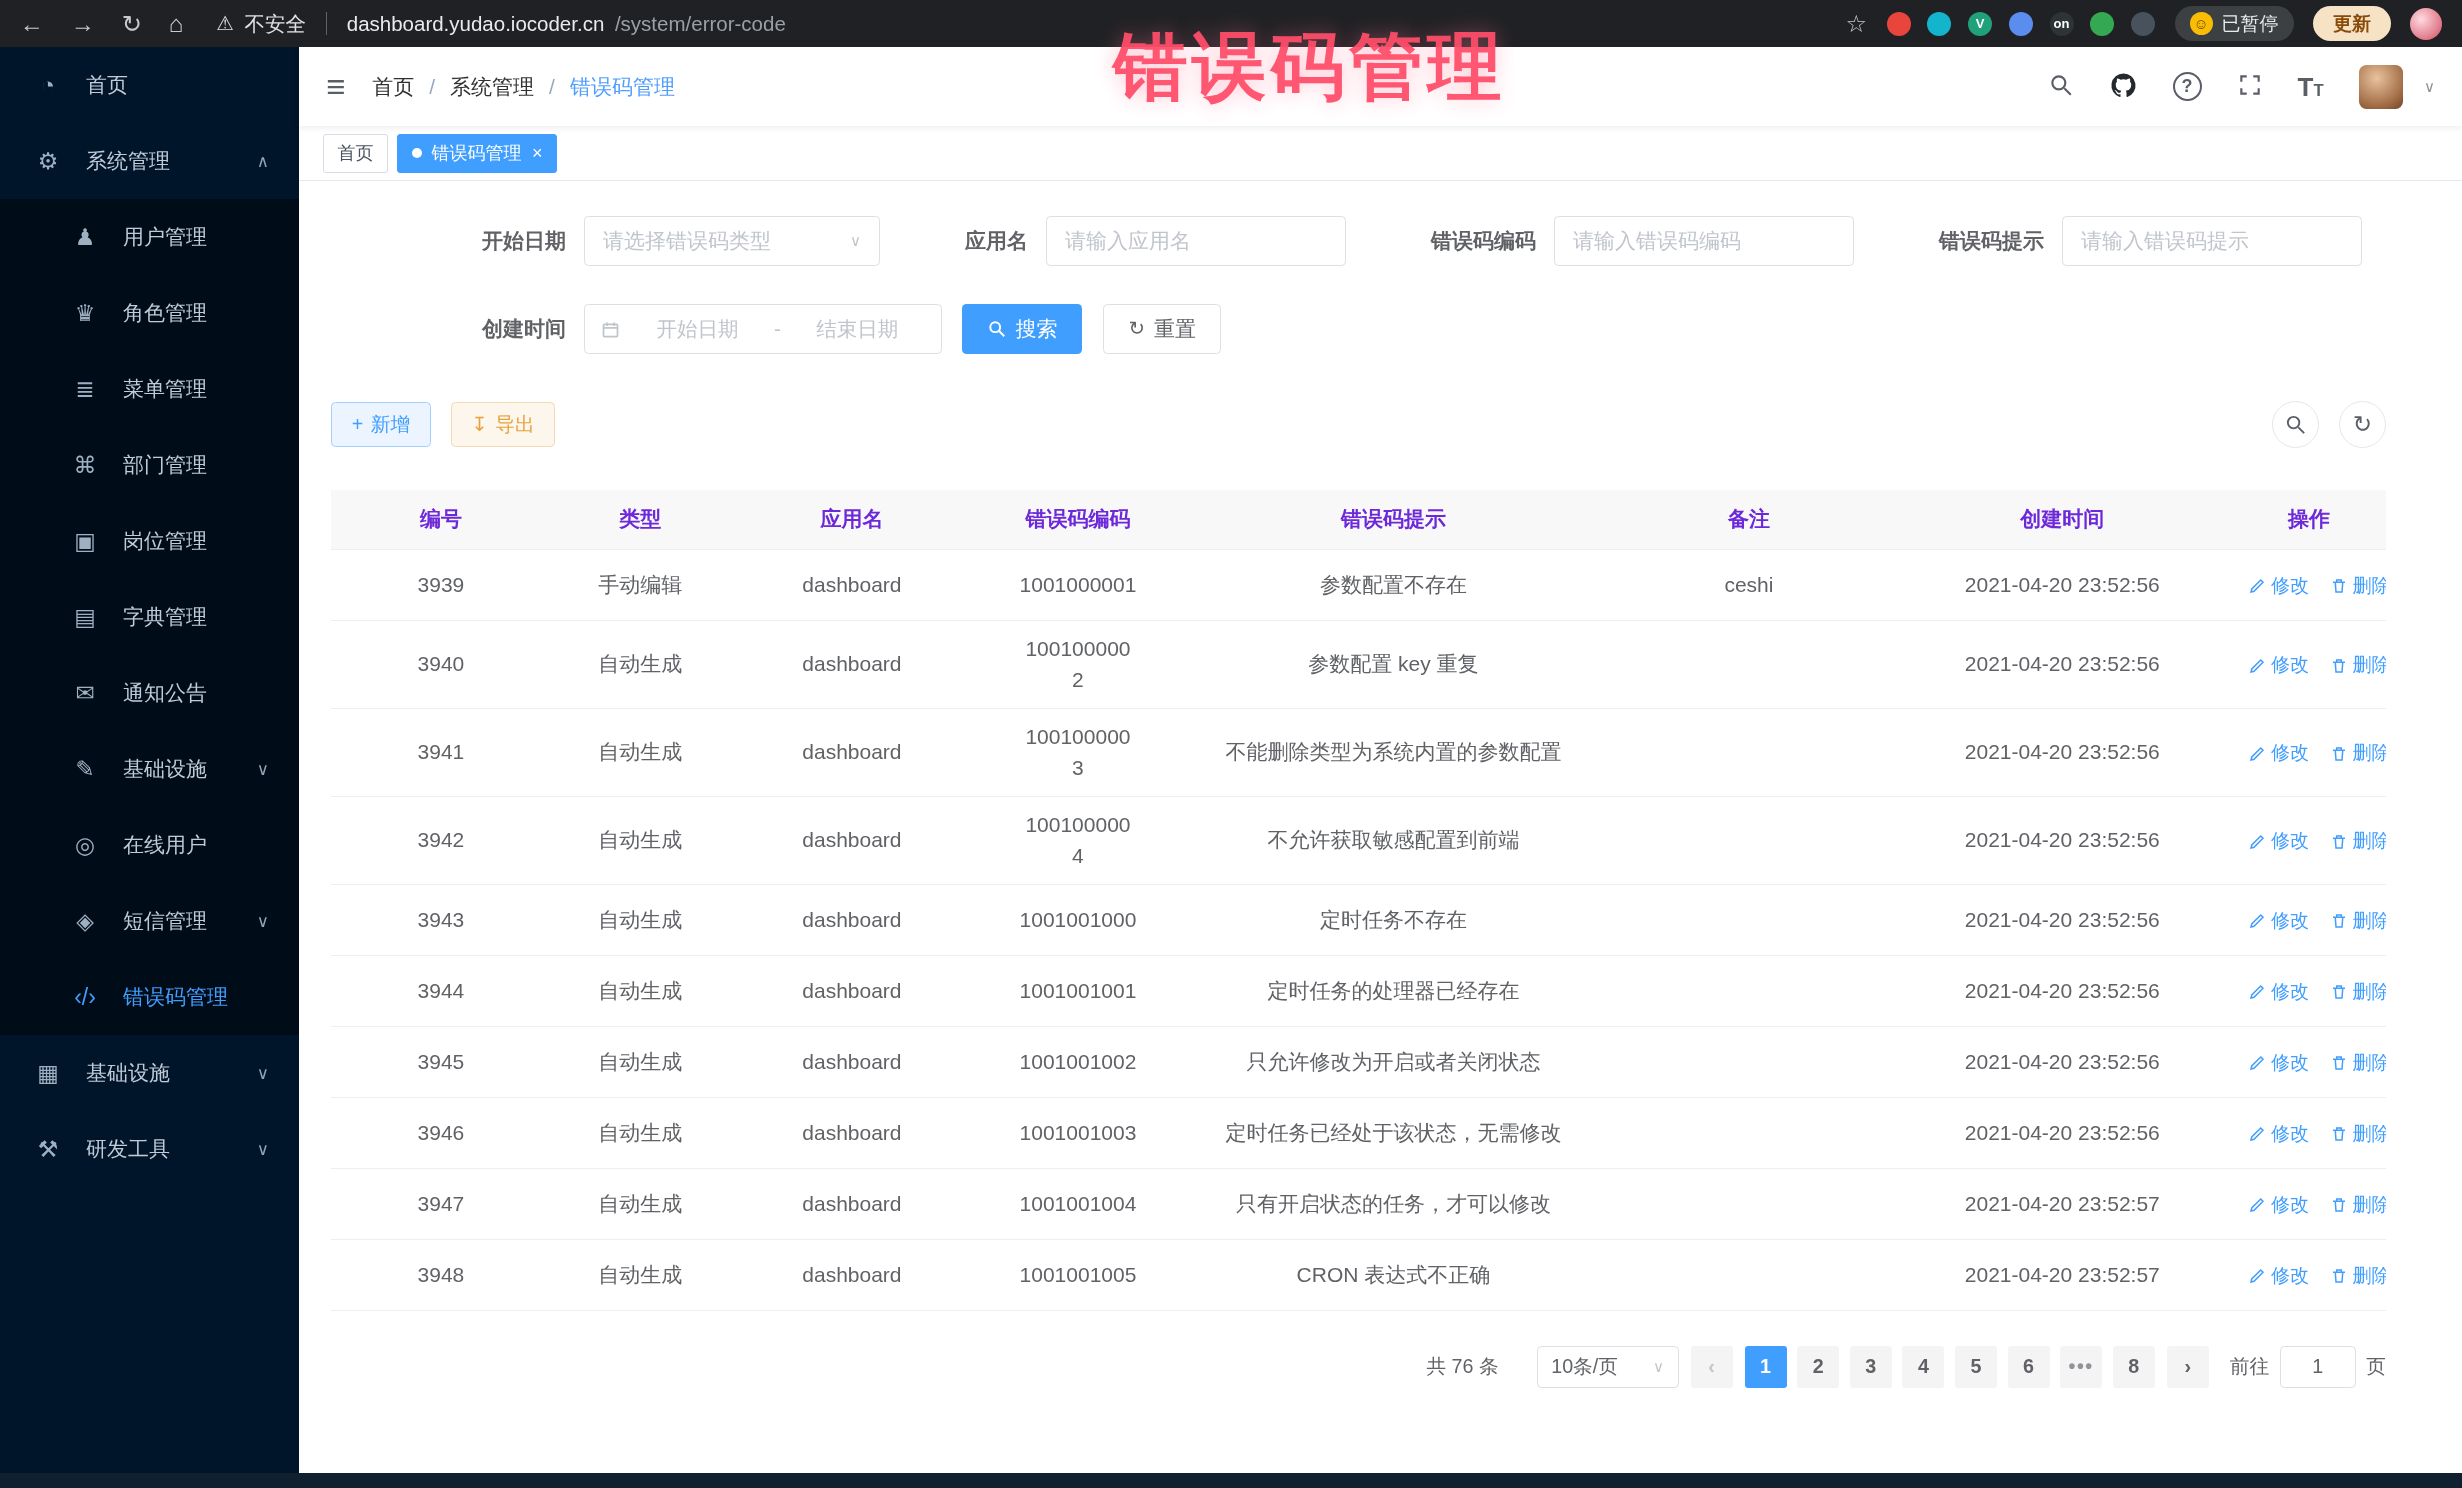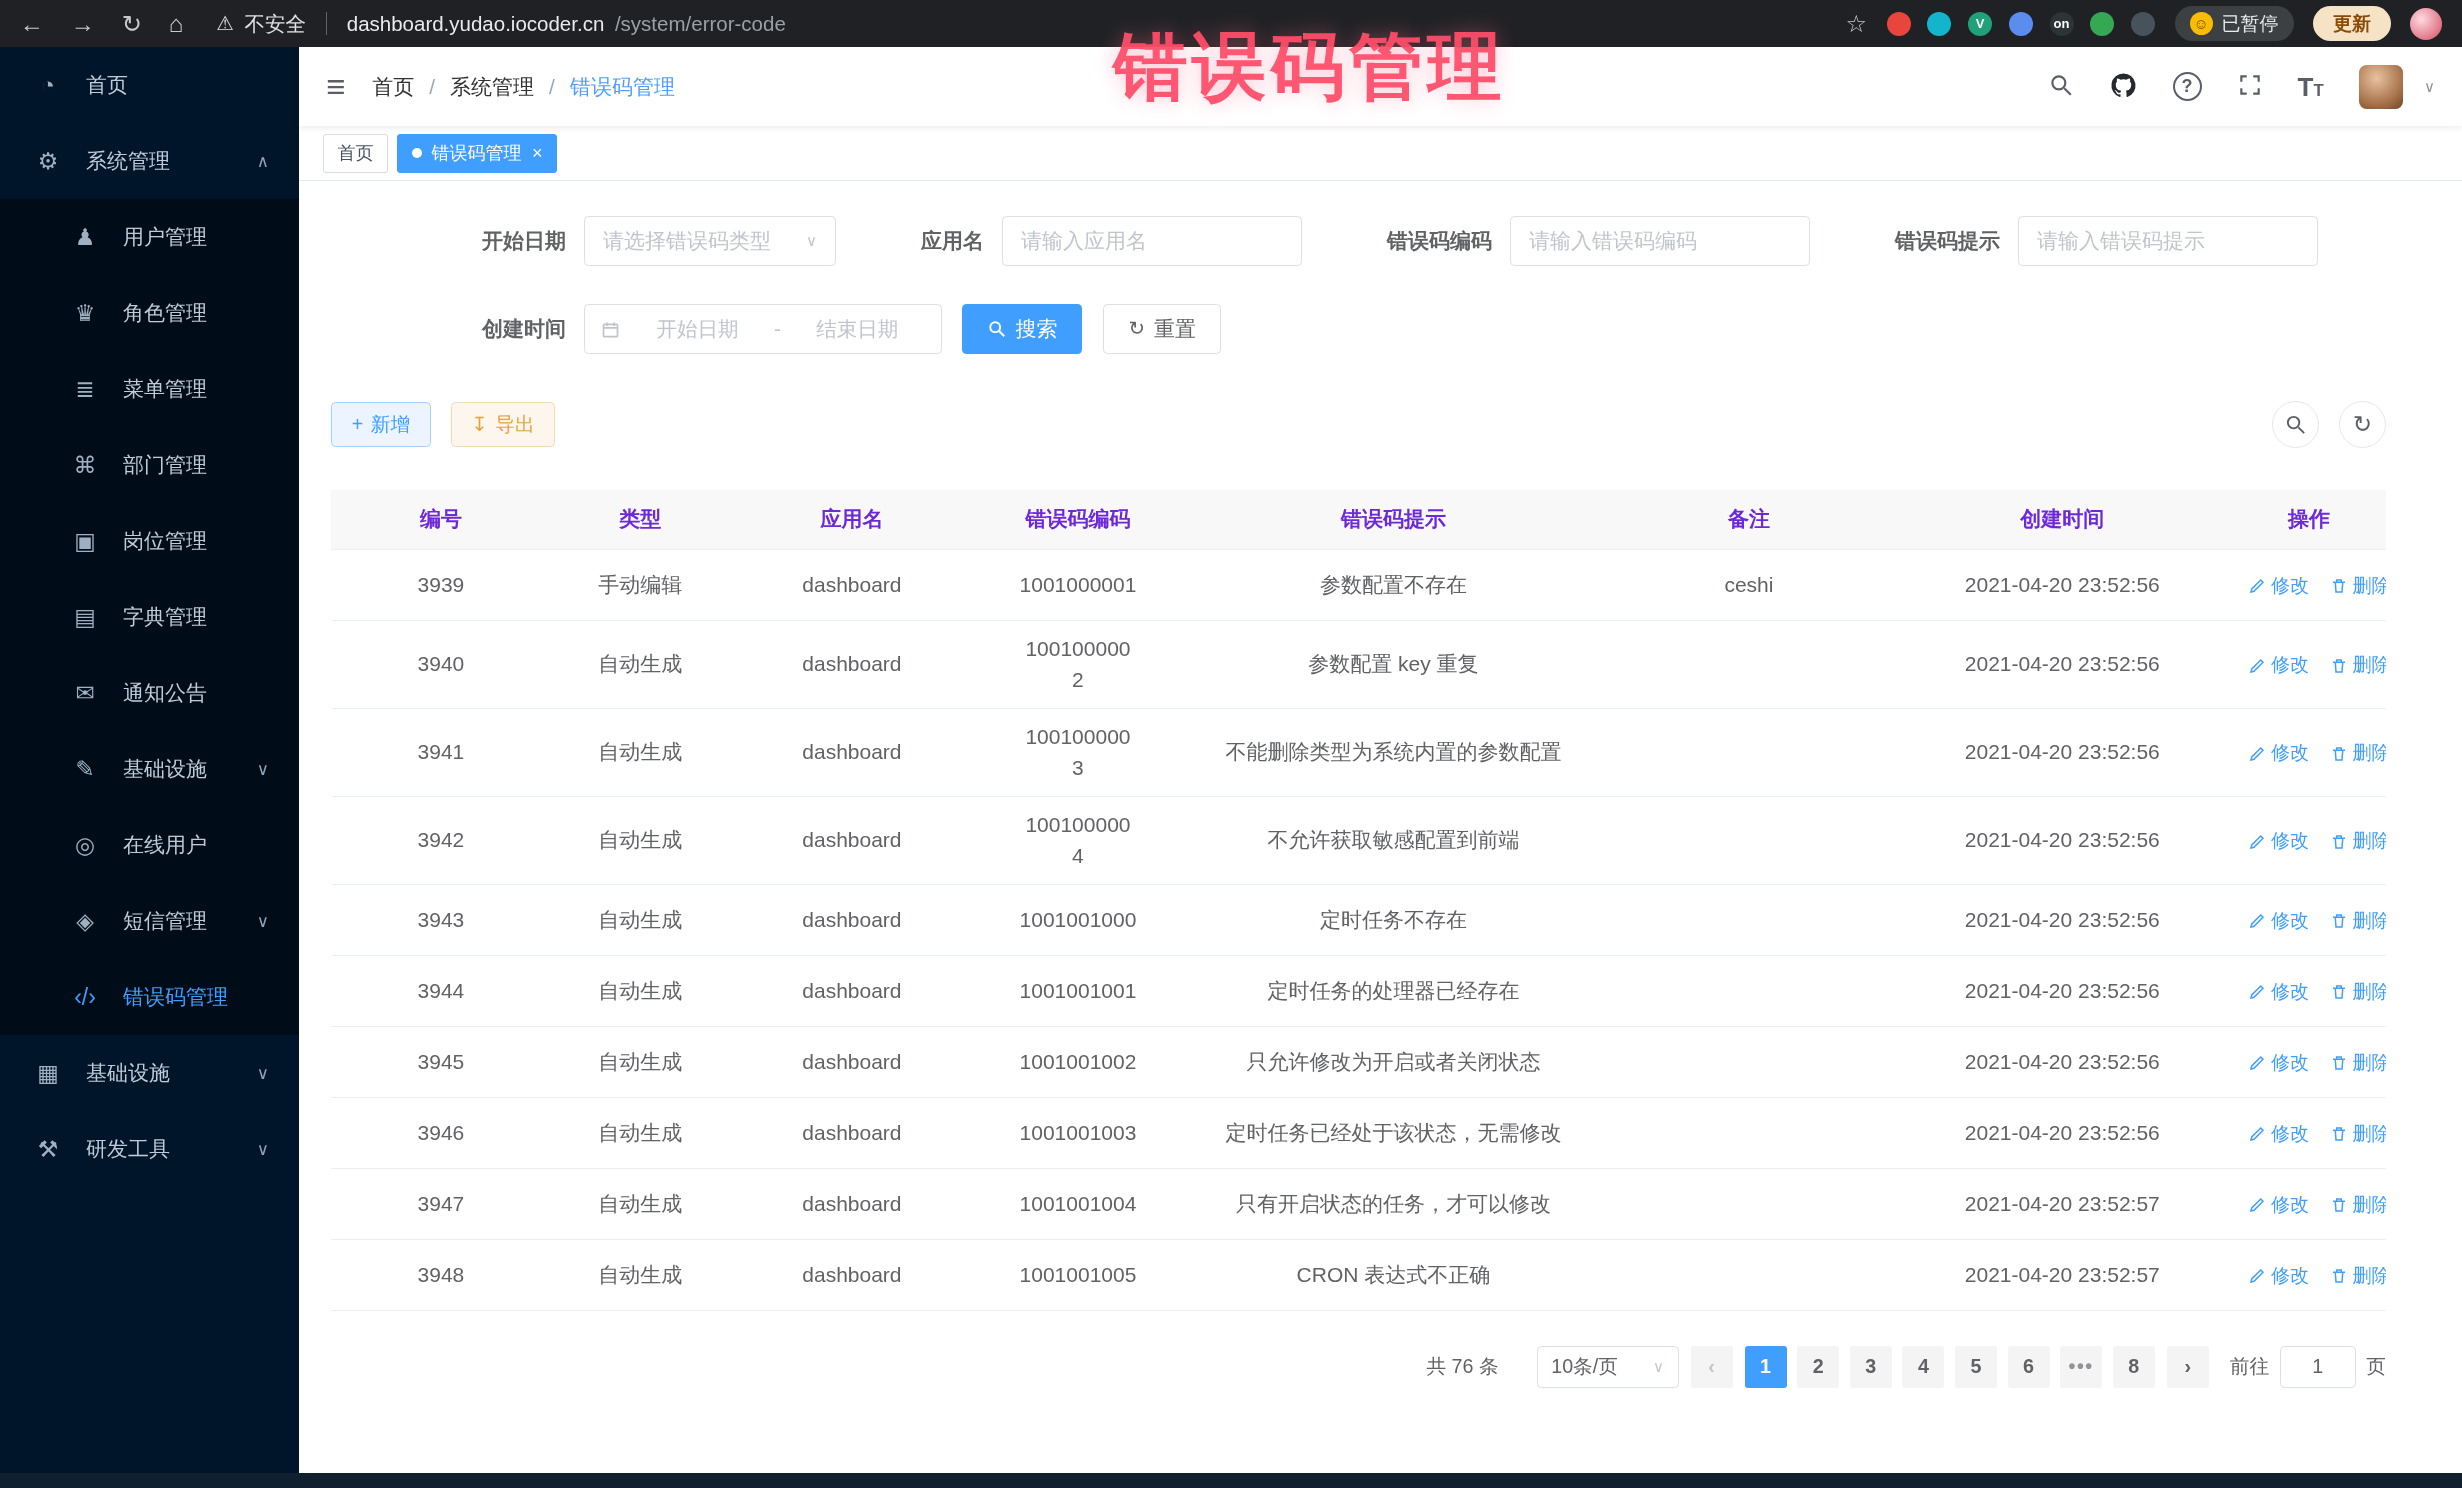--- a/index.html
+++ b/index.html
@@ -113,21 +113,21 @@
   .filter-row { display: flex; align-items: center; }
   .filter-row + .filter-row { margin-top: 38px; }
   .f-item { display: flex; align-items: center; }
   .f-item + .f-item { margin-left: 85px; }
   .f-label { font-size: 21px; font-weight: 700; color: #606266; margin-right: 18px; white-space: nowrap; }
   .f-label.first { width: 209px; text-align: right; }
   .select-box, .input-box {
     height: 50px; border: 0.8px solid #dcdfe6; border-radius: 4.5px; background: #fff;
     display: flex; align-items: center; padding: 0 18px; font-size: 21px;
   }
-  .select-box { width: 252px; justify-content: space-between; color: #c0c4cc; cursor: pointer; }
+  .select-box { width: 296px; justify-content: space-between; color: #c0c4cc; cursor: pointer; }
   .select-caret { font-size: 15px; color: #c0c4cc; }
   .input-box { width: 300px; }
   .input-box input { border: none; outline: none; width: 100%; font-size: 21px; color: #606266; background: transparent; }
   .input-box input::placeholder { color: #c0c4cc; }
   .date-box {
     width: 358px; height: 50px; border: 0.8px solid #dcdfe6; border-radius: 4.5px;
     display: flex; align-items: center; padding: 0 15px; gap: 7.6px; font-size: 20.5px; color: #c0c4cc; cursor: pointer; justify-content: center;
   }
   .date-ph { flex: 1; text-align: center; white-space: nowrap; }
   .range-sep { color: #c0c4cc; }

